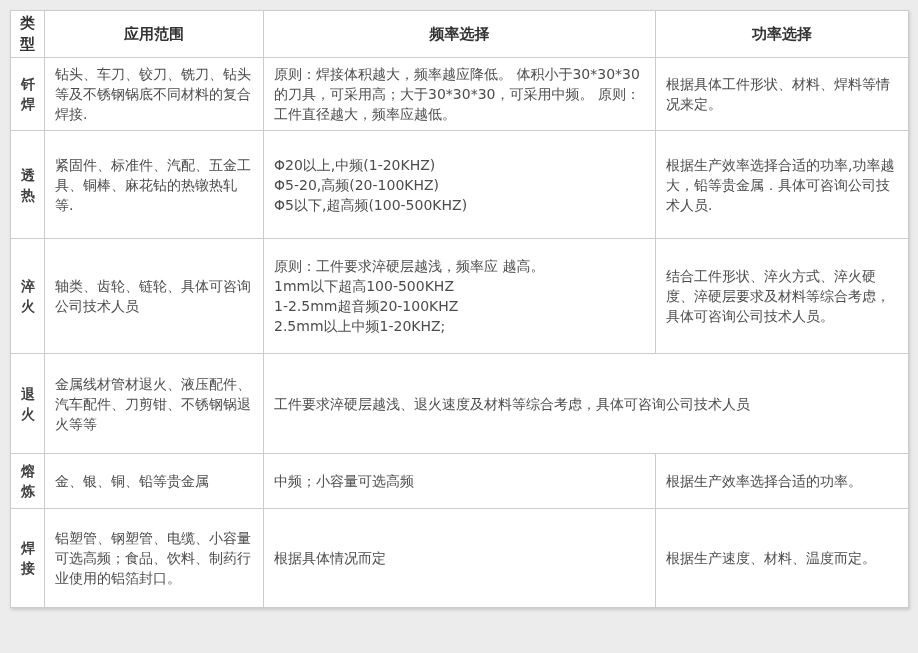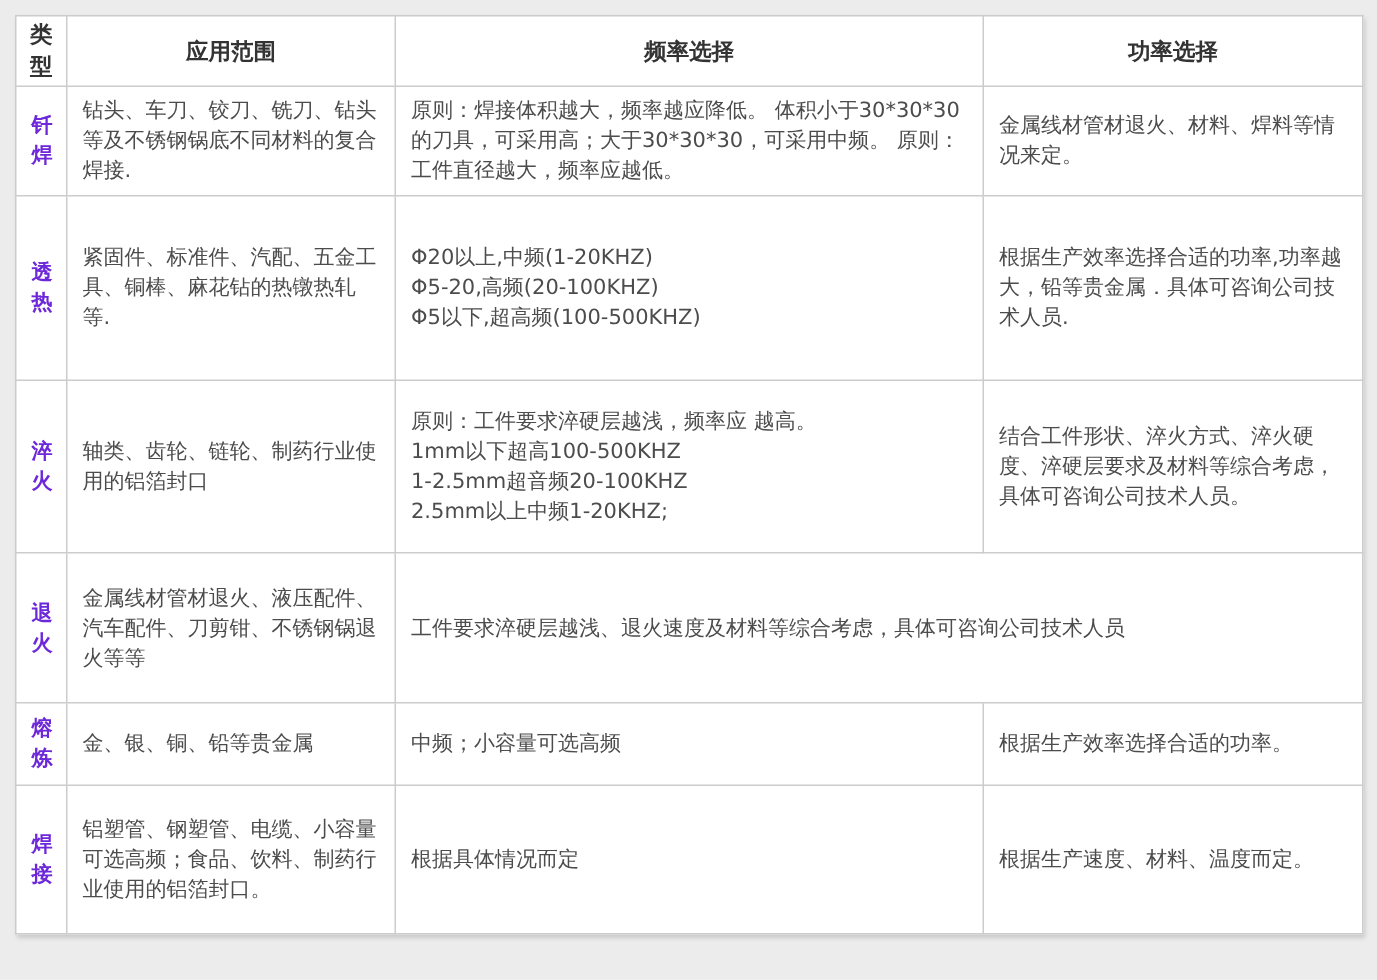--- a/index.html
+++ b/index.html
@@ -38,27 +38,27 @@
     font-size: 15px;
     line-height: 21px;
     font-weight: bold;
     color: #333333;
     text-align: center;
     padding: 2px 4px;
     background: #ffffff;
   }
   td.type-cell {
     font-weight: bold;
-    color: #6d28d9;
+    color: #404040;
     text-align: right;
     padding: 4px 4px;
   }
   tr.hrow  { height: 45px; }
   tr.r0 { height: 72px; }
-  tr.r1 { height: 123px; }
+  tr.r1 { height: 108px; }
   tr.r2 { height: 115px; }
   tr.r3 { height: 100px; }
   tr.r4 { height: 55px; }
   tr.r5 { height: 99px; }
   tr.r6 { height: 84px; }
   .line { display: block; }
 </style>
 </head>
 <body>
 
@@ -76,35 +76,35 @@
         <th>应用范围</th>
         <th>频率选择</th>
         <th>功率选择</th>
       </tr>
     </thead>
     <tbody>
       <tr class="r0">
         <td class="type-cell">钎焊</td>
         <td>钻头、车刀、铰刀、铣刀、钻头等及不锈钢锅底不同材料的复合焊接.</td>
         <td>原则：焊接体积越大，频率越应降低。 体积小于30*30*30的刀具，可采用高；大于30*30*30，可采用中频。 原则：工件直径越大，频率应越低。</td>
-        <td>金属线材管材退火、材料、焊料等情况来定。</td>
+        <td>根据具体工件形状、材料、焊料等情况来定。</td>
       </tr>
       <tr class="r1">
         <td class="type-cell">透热</td>
         <td>紧固件、标准件、汽配、五金工具、铜棒、麻花钻的热镦热轧等.</td>
         <td>
           <span class="line">Φ20以上,中频(1-20KHZ)</span>
           <span class="line">Φ5-20,高频(20-100KHZ)</span>
           <span class="line">Φ5以下,超高频(100-500KHZ)</span>
         </td>
         <td>根据生产效率选择合适的功率,功率越大，铅等贵金属．具体可咨询公司技术人员.</td>
       </tr>
       <tr class="r2">
         <td class="type-cell">淬火</td>
-        <td>轴类、齿轮、链轮、制药行业使用的铝箔封口</td>
+        <td>轴类、齿轮、链轮、具体可咨询公司技术人员</td>
         <td>
           <span class="line">原则：工件要求淬硬层越浅，频率应 越高。</span>
           <span class="line">1mm以下超高100-500KHZ</span>
           <span class="line">1-2.5mm超音频20-100KHZ</span>
           <span class="line">2.5mm以上中频1-20KHZ;</span>
         </td>
         <td>结合工件形状、淬火方式、淬火硬度、淬硬层要求及材料等综合考虑，具体可咨询公司技术人员。</td>
       </tr>
       <tr class="r3">
         <td class="type-cell">退火</td>

